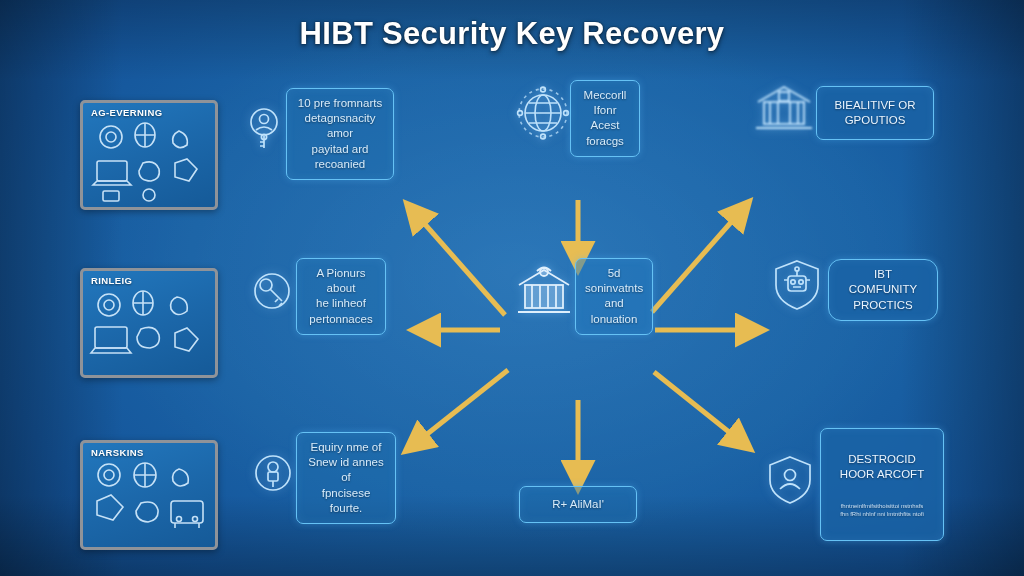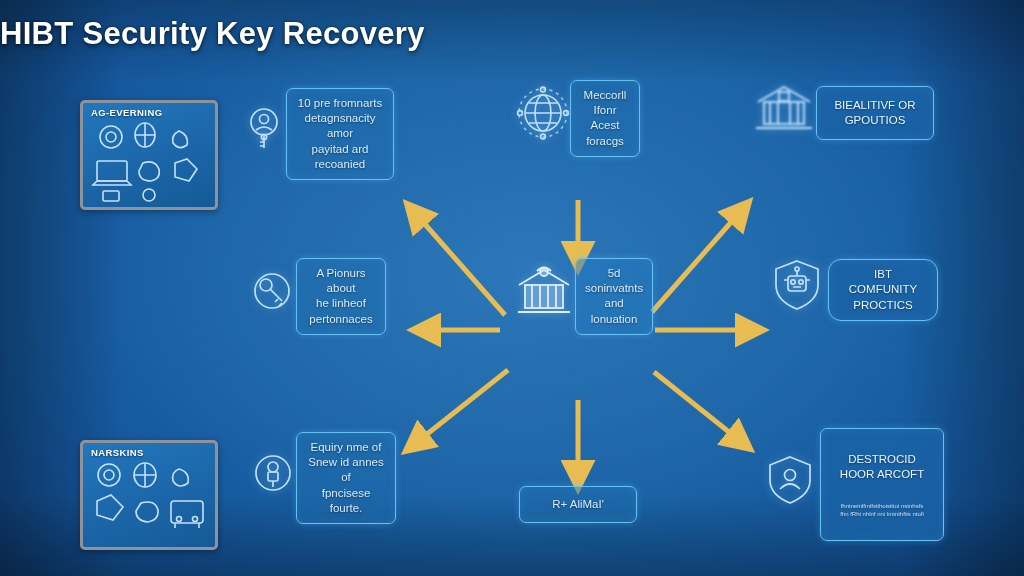--- a/index.html
+++ b/index.html
@@ -28,21 +28,21 @@
       radial-gradient(ellipse 780px 500px at 50% 48%, rgba(255,255,255,0.06) 0%, rgba(255,255,255,0.0) 55%),
       linear-gradient(to right, rgba(0,0,0,0.30), rgba(0,0,0,0) 12%, rgba(0,0,0,0) 88%, rgba(0,0,0,0.30)),
       linear-gradient(to bottom, rgba(0,0,0,0.22), rgba(0,0,0,0) 14%, rgba(0,0,0,0) 86%, rgba(0,0,0,0.28));
   }
 
   .title {
     position: absolute;
     left: 0;
     right: 0;
     top: 16px;
-    text-align: left;
+    text-align: center;
     color: #ffffff;
     font-size: 31px;
     font-weight: bold;
     letter-spacing: 0.3px;
     text-shadow: 0 2px 5px rgba(0,0,0,0.55), 0 0 2px rgba(0,0,0,0.6);
     z-index: 40;
   }
 
   svg.arrows {
     position: absolute;
@@ -171,20 +171,38 @@
           <path d="M10,66 L48,66 L44,62 L14,62 Z"></path>
           <path d="M60,44 q12,-4 16,6 q2,10 -8,12 q-12,0 -12,-10 z"></path>
           <path d="M92,44 l12,-4 l10,10 l-8,12 l-14,-4 z"></path>
           <rect x="20" y="72" width="16" height="10" rx="1.5"></rect>
           <circle cx="66" cy="76" r="6"></circle>
         </g>
       </svg>
     </div>
   </div>
 
+  <div class="panel" style="left:80px; top:268px;">
+    <div class="panel-title">RINLEIG</div>
+    <div class="panel-art">
+      <svg width="132" height="88" viewBox="0 0 132 88" class="blur-s">
+        <g fill="none" stroke="#cfe8fb" stroke-width="1.6" opacity="0.95">
+          <circle cx="26" cy="18" r="11"></circle>
+          <circle cx="26" cy="18" r="5"></circle>
+          <ellipse cx="60" cy="16" rx="10" ry="12"></ellipse>
+          <path d="M60,4 L60,28 M50,16 L70,16"></path>
+          <path d="M94,10 q12,2 10,14 q-10,8 -16,-2 q-2,-9 6,-12 z"></path>
+          <rect x="12" y="40" width="32" height="21" rx="2"></rect>
+          <path d="M8,66 L48,66 L44,61 L12,61 Z"></path>
+          <path d="M58,42 q14,-5 18,6 q2,11 -9,13 q-13,0 -13,-11 z"></path>
+          <path d="M92,46 l12,-5 l11,11 l-9,12 l-14,-4 z"></path>
+        </g>
+      </svg>
+    </div>
+  </div>
 
   <div class="panel" style="left:80px; top:440px;">
     <div class="panel-title">NARSKINS</div>
     <div class="panel-art">
       <svg width="132" height="88" viewBox="0 0 132 88" class="blur-s">
         <g fill="none" stroke="#cfe8fb" stroke-width="1.6" opacity="0.95">
           <circle cx="26" cy="16" r="11"></circle>
           <circle cx="26" cy="16" r="5"></circle>
           <ellipse cx="62" cy="16" rx="11" ry="12"></ellipse>
           <path d="M62,4 L62,28 M51,16 L73,16"></path>

